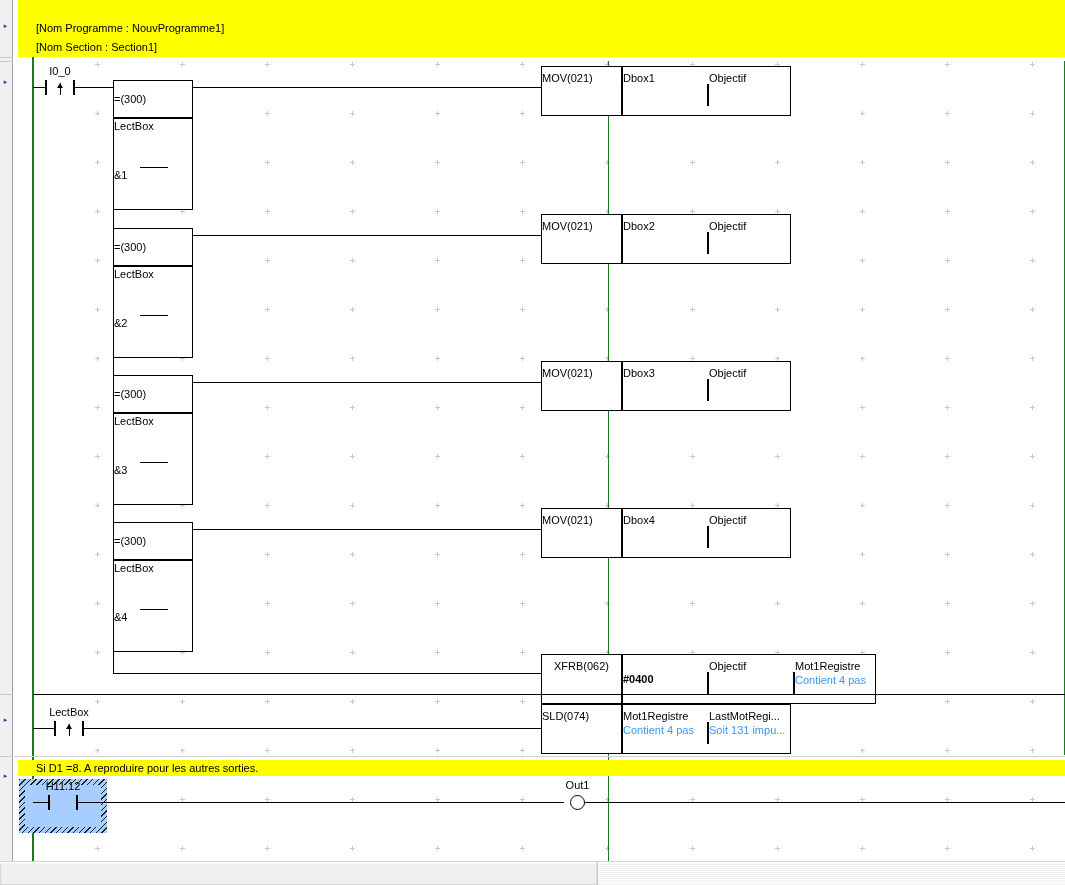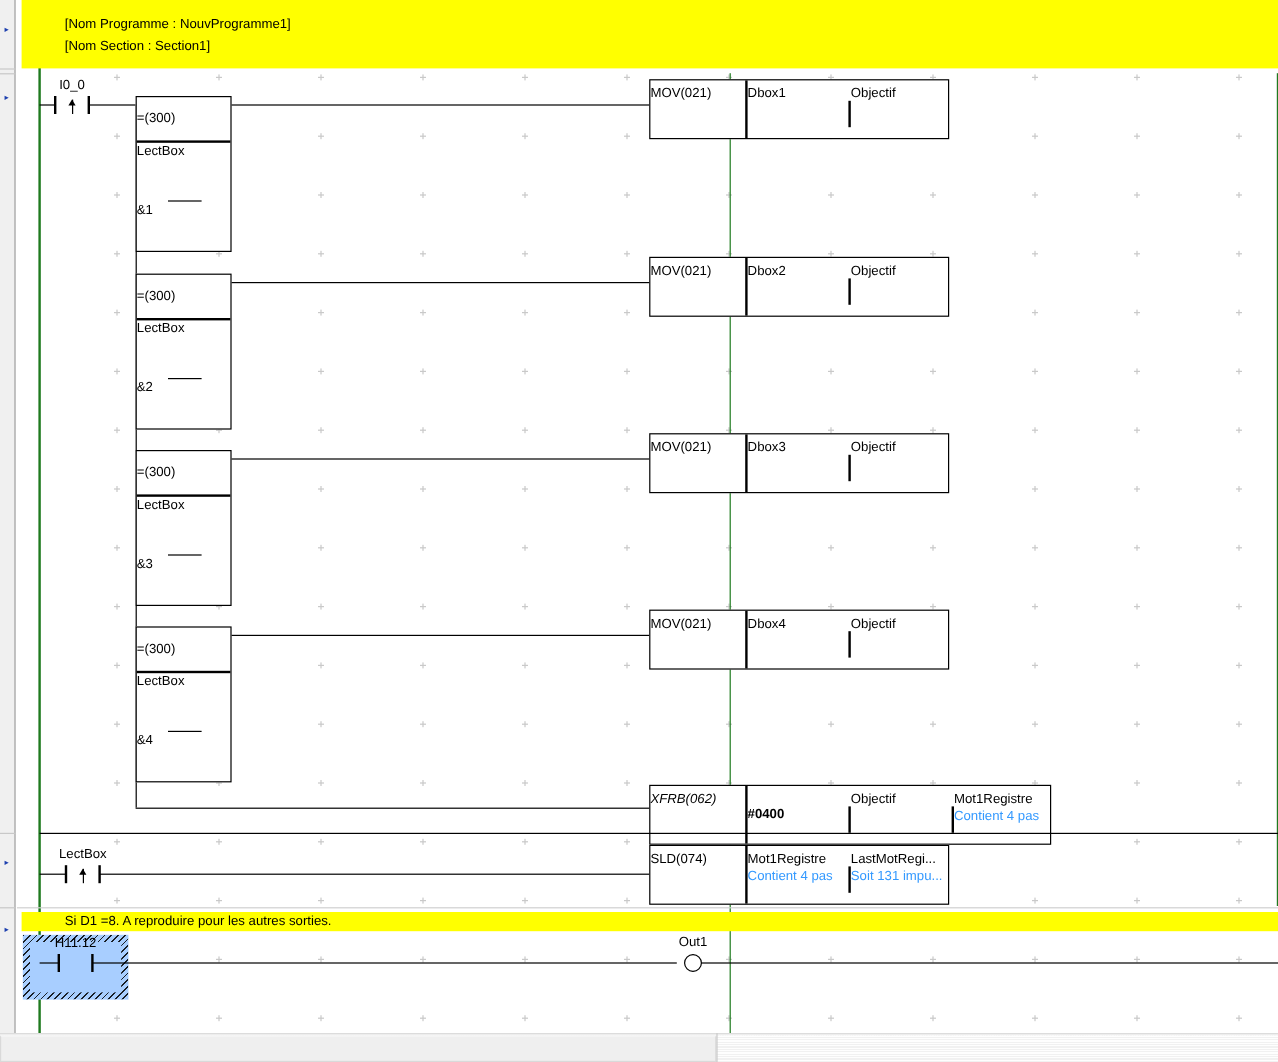--- a/index.html
+++ b/index.html
@@ -41,21 +41,21 @@
   .gridmark:before{left:0;top:2px;width:5px;height:1px;}
   .gridmark:after{left:2px;top:0;width:1px;height:5px;}
 
   
   .rail{position:absolute;width:2px;background:#1f7a1f;}
   .rail-green-thin{position:absolute;width:1px;background:#1f7a1f;}
 
   
   .comment-bar{
     position:absolute;background:#ffff00;box-sizing:border-box;
-    display:flex;align-items:center;gap:18px;
+    display:flex;align-items:flex-end;
   }
   .comment-tab{width:12px;background:#1f7a1f;flex:0 0 12px;}
   .comment-body{
     flex:1;padding:3px 0 0 6px;
     font-size:11px;color:#000;line-height:19px;
   }
   .comment-line{white-space:nowrap;}
 
   
   .hsep{position:absolute;height:1px;background:#000;}
@@ -473,21 +473,21 @@
     <div class="fblock" style="left:527px;top:508px;width:250px;height:50px;">
       <div class="divider" style="left:79px;"></div>
       <div class="celltext" style="left:0;width:79px;top:5px;">MOV(021)</div>
       <div class="celltext" style="left:81px;width:84px;top:5px;">Dbox4</div>
       <div class="tick" style="left:165px;top:17px;height:22px;"></div>
       <div class="celltext" style="left:167px;right:0;top:5px;">Objectif</div>
     </div>
 
     <div class="fblock" style="left:527px;top:654px;width:335px;height:50px;">
       <div class="divider" style="left:79px;"></div>
-      <div class="celltext" style="left:0;width:79px;top:5px;font-style:italic;">XFRB(062)</div>
+      <div class="celltext" style="left:12px;width:79px;top:5px;">XFRB(062)</div>
       <div class="celltext" style="left:81px;width:84px;top:18px;font-weight:bold;">#0400</div>
       <div class="tick" style="left:165px;top:17px;height:22px;"></div>
       <div class="celltext" style="left:167px;width:84px;top:5px;">Objectif</div>
       <div class="tick" style="left:251px;top:17px;height:22px;"></div>
       <div class="celltext" style="left:253px;right:0;top:5px;">Mot1Registre</div>
       <div class="celltext subcmt" style="left:253px;right:0;top:19px;">Contient 4 pas</div>
     </div>
 
     <div class="hsep" style="left:19px;top:694px;width:1032px;"></div>
 

